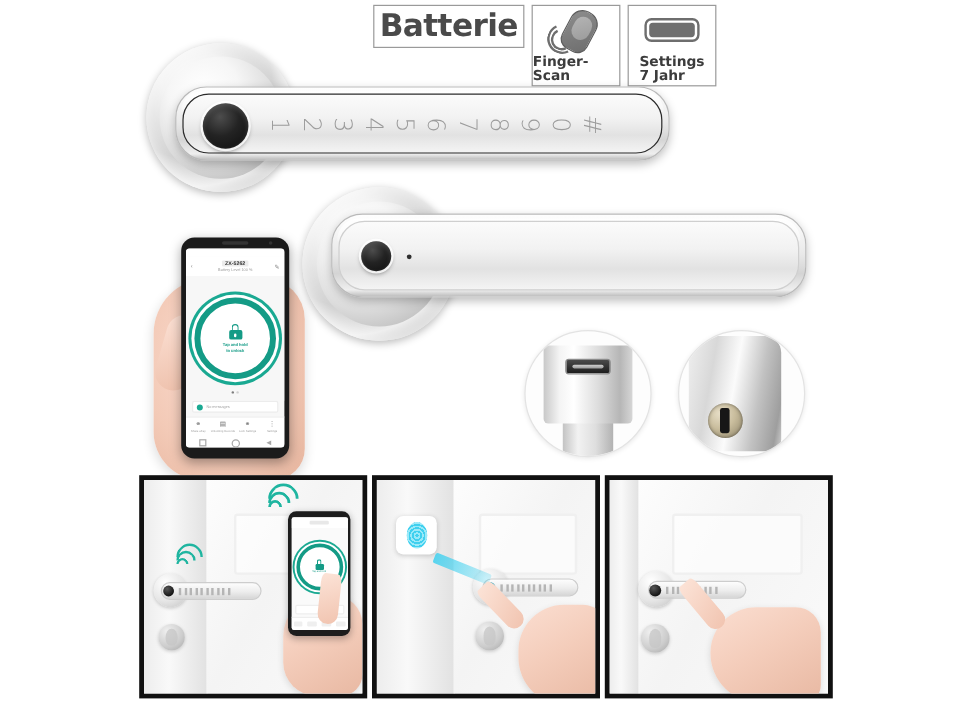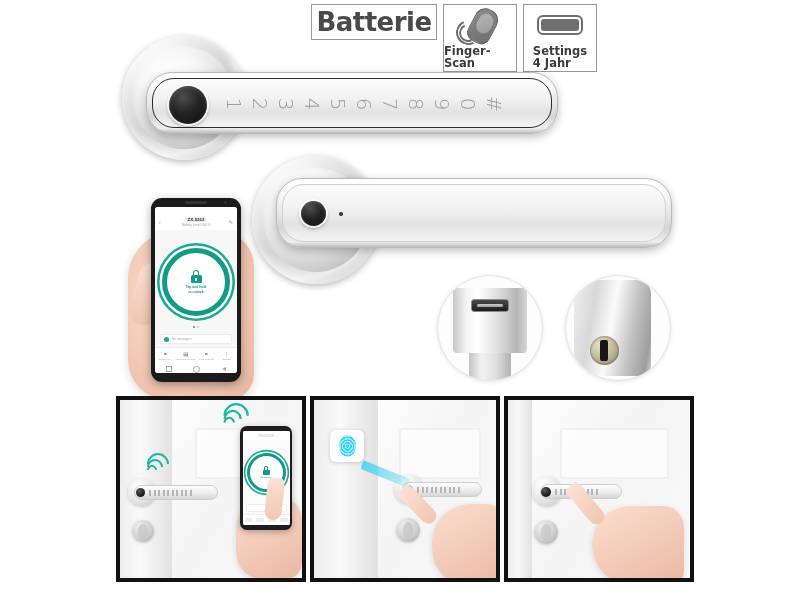--- a/index.html
+++ b/index.html
@@ -327,21 +327,21 @@
 
 
     <div class="badge badge-sq">
       <div class="badge-icon">
         <div class="bat">
             <i></i>
           </div>
       </div>
       <div class="cap">
         <div>Settings</div>
-        <div>4 Jahr</div>
+        <div>7 Jahr</div>
       </div>
     </div>
   </div>
 
   <div class="rose" style="left:122px;top:36px;width:124px;height:124px;"></div>
 
   <div class="bar" style="left:146px;top:72px;width:412px;height:62px;">
     <div class="bar-inner"></div>
     <div class="fp-sensor" style="left:22px;top:13px;width:38px;height:38px;"></div>
     <div class="keypad" style="left:74px;top:14px;height:34px;">

